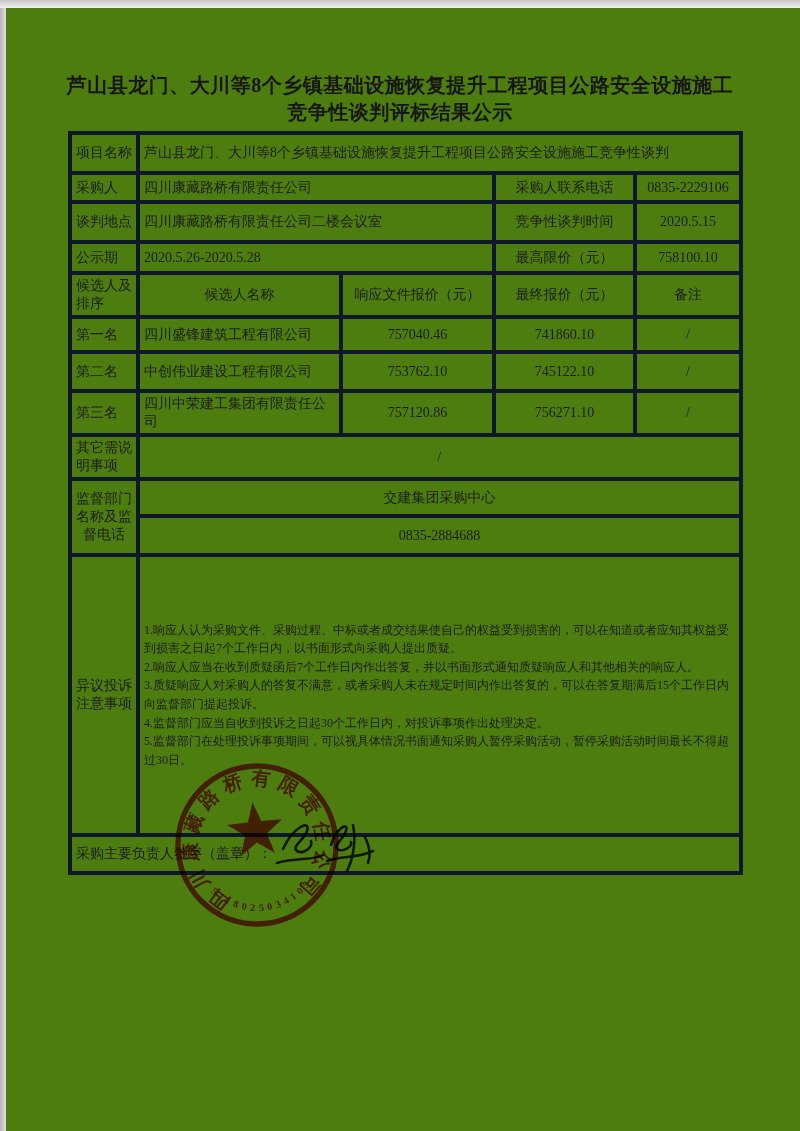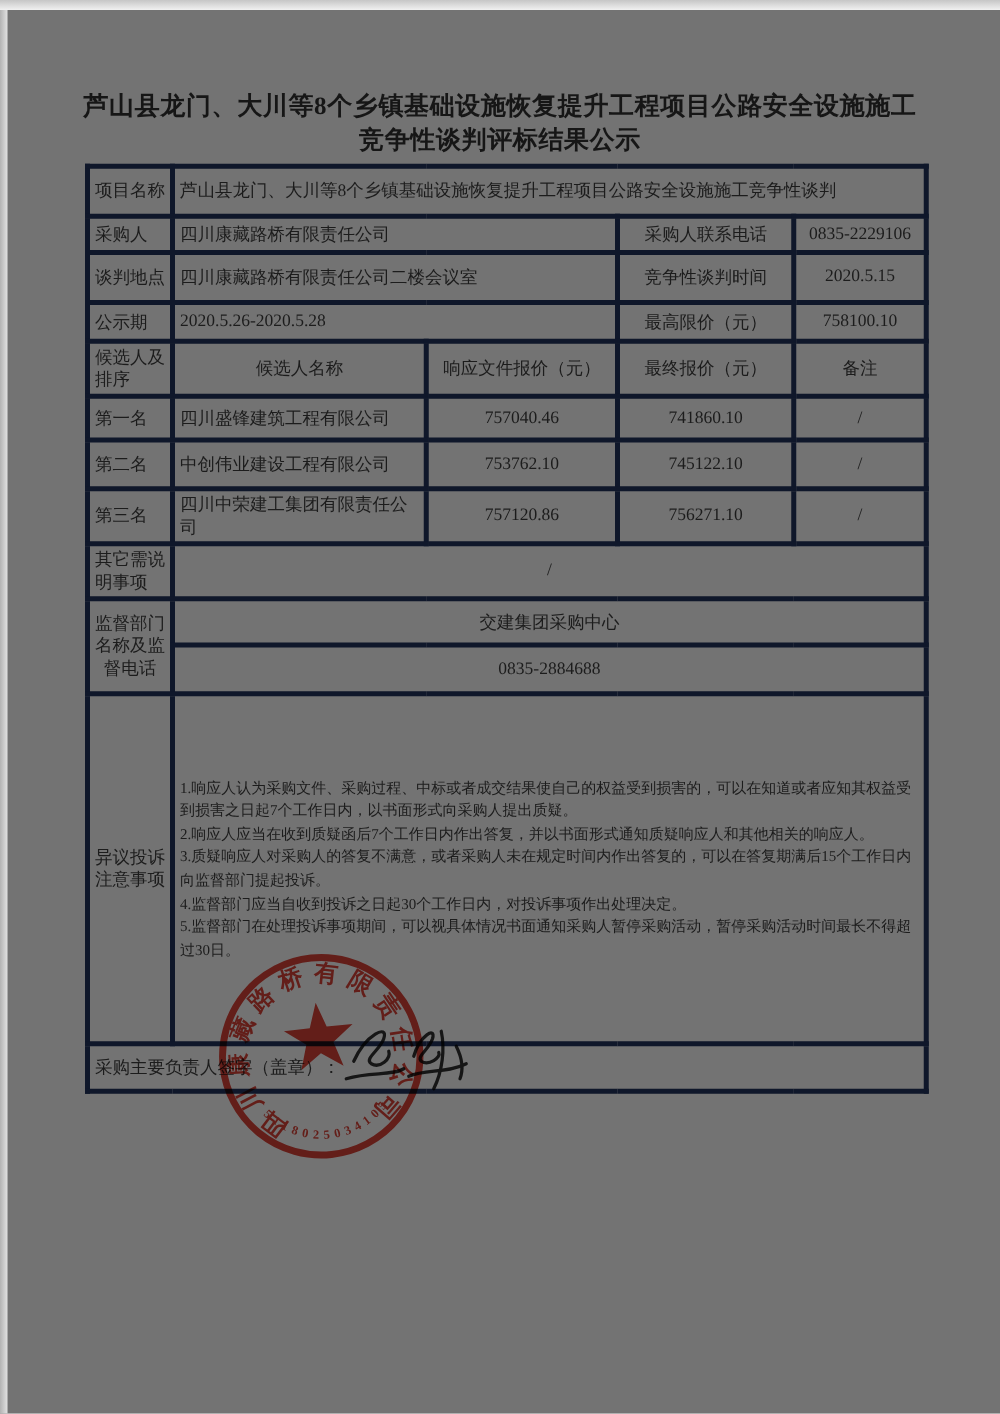--- a/index.html
+++ b/index.html
@@ -1,17 +1,17 @@
 <!DOCTYPE html>
 <html><head>
 <meta charset="utf-8">
 <style>
   html,body{margin:0;padding:0;background:#ffffff;}
   .page{
-    position:relative;width:800px;height:1131px;background:#737373;
+    position:relative;width:800px;height:1131px;background:#4d7c0f;
     font-family:"Liberation Serif","DejaVu Serif",serif;color:#1c1c1c;overflow:hidden;
   }
   .edge-left{position:absolute;left:0;top:0;width:6px;height:100%;
     background:linear-gradient(90deg,#b3b3b3,#e2e2e2);}
   .edge-top{position:absolute;left:0;top:0;width:100%;height:8px;
     background:linear-gradient(180deg,#c6c6c6,#f1f1f1);}
   .doc-title{
     position:absolute;top:72px;left:40px;width:720px;text-align:center;
     font-size:20px;font-weight:bold;line-height:27px;letter-spacing:.5px;color:#161616;
   }

